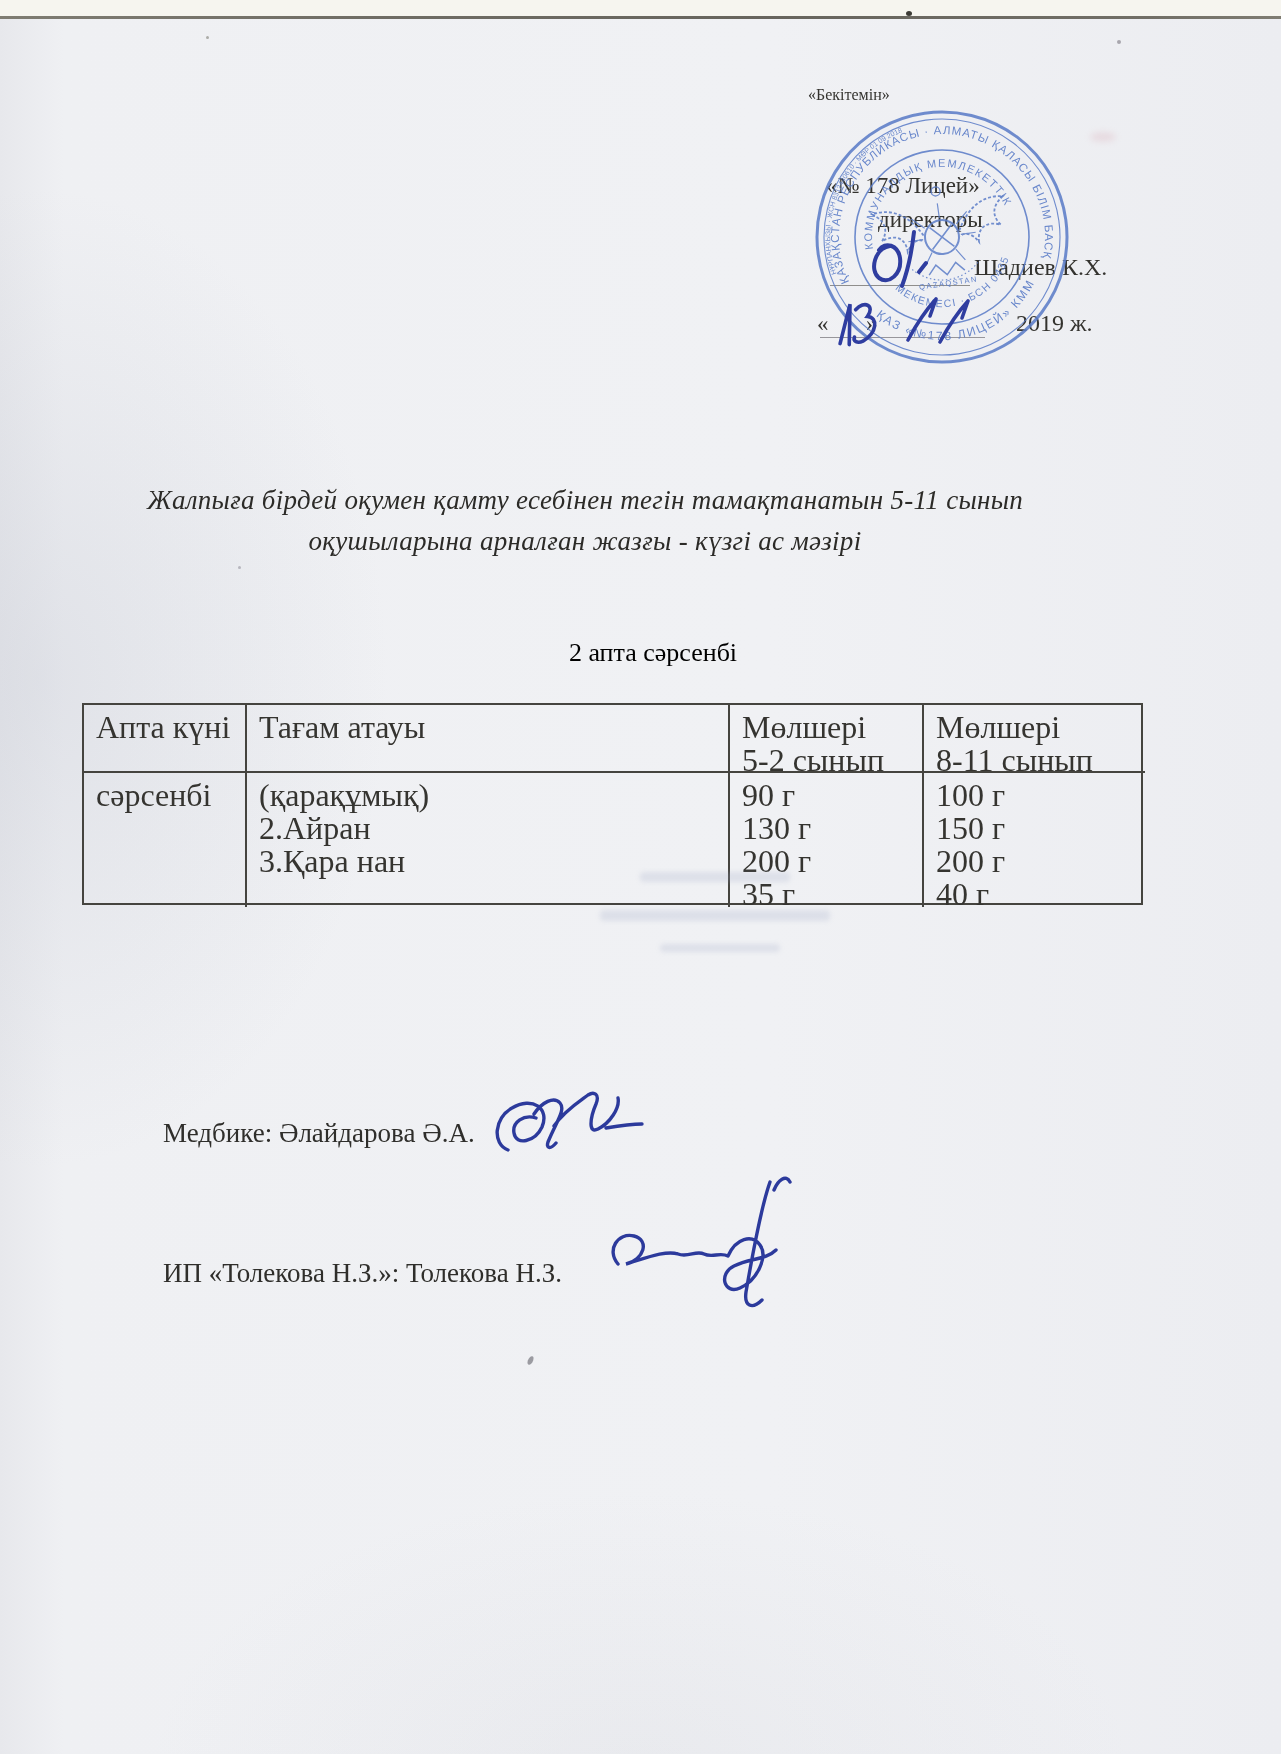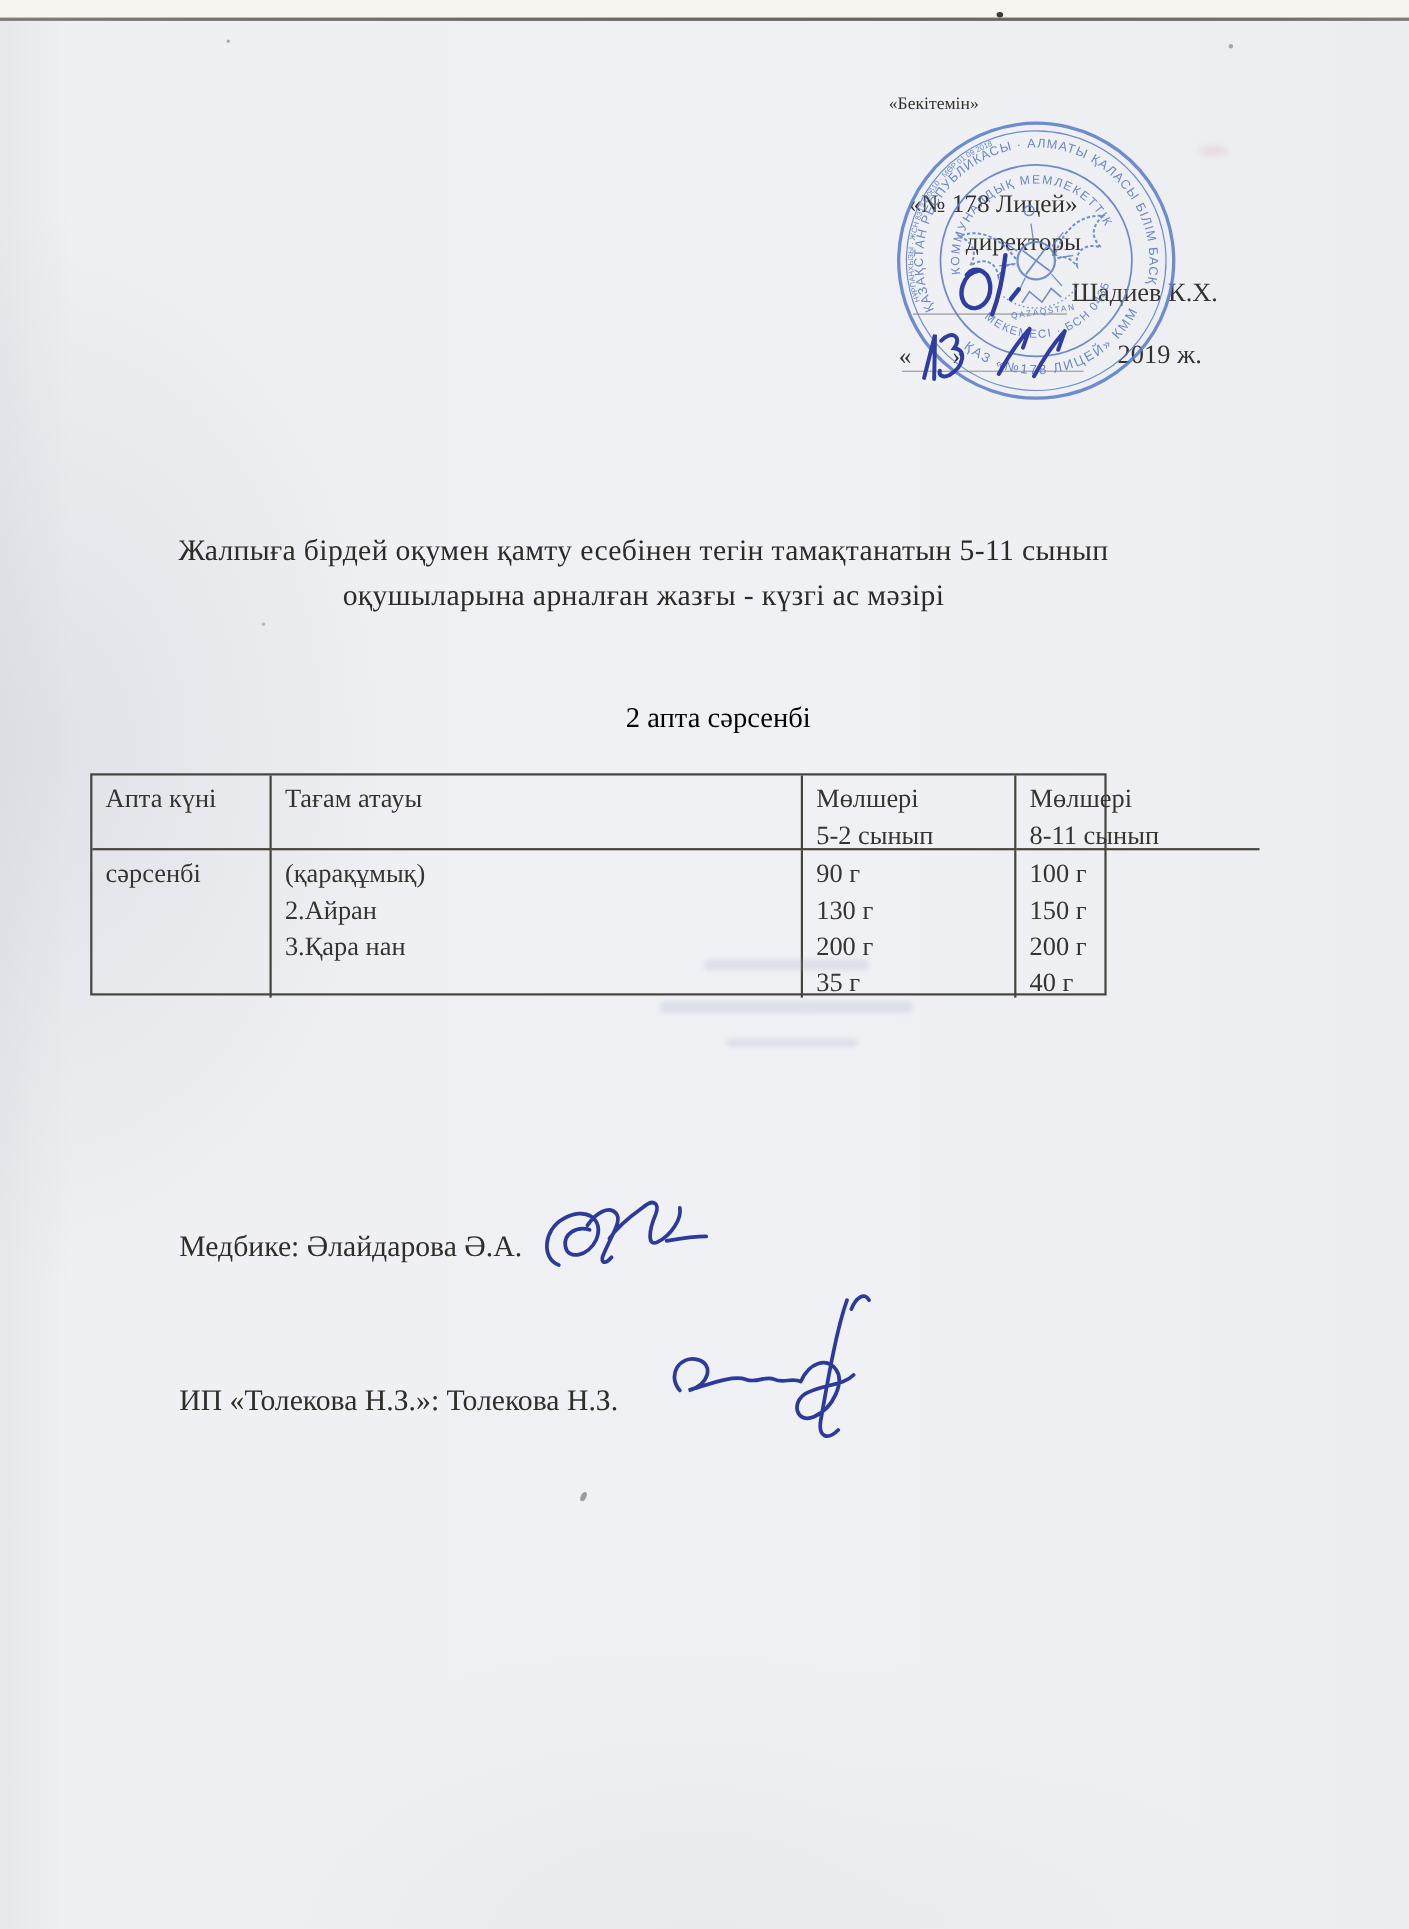--- a/index.html
+++ b/index.html
@@ -14,27 +14,27 @@
       radial-gradient(ellipse 500px 700px at 3% 38%, rgba(190,194,206,.30), transparent 70%),
       radial-gradient(ellipse 700px 400px at 50% 101%, rgba(200,202,210,.18), transparent 70%),
       linear-gradient(90deg, #e7e8ec 0%, #eff0f3 5%, #f0f1f4 60%, #ecedf1 100%);
   }
   .topstrip{position:absolute;left:0;top:0;width:1281px;height:17px;background:#f6f5ef;}
   .scanline{position:absolute;left:0;top:16px;width:1281px;height:3px;
     background:linear-gradient(90deg,#6a675c 0%,#57544b 30%,#4e4b43 60%,#5a574e 90%,#6a675c 100%);
     opacity:.85;}
   .txt{position:absolute;color:#34332f;white-space:nowrap;}
   .doc-title{position:absolute;left:85px;width:1000px;top:480px;text-align:center;
-    font-size:27px;line-height:41px;color:#2c2b28;letter-spacing:.3px;}
+    font-size:27px;line-height:41px;color:#2c2b28;letter-spacing:.3px;font-style:italic;}
   .subtitle{position:absolute;left:403px;width:500px;top:638px;text-align:center;
     font-size:26px;color:#000000;}
   
-  .menu{position:absolute;left:82px;top:703px;width:924px;height:202px;
+  .menu{position:absolute;left:82px;top:703px;width:1061px;height:202px;
     display:grid;grid-template-columns:163px 483px 194px 221px;grid-template-rows:68px 134px;
-    border:2px solid #45443f;box-sizing:border-box;font-size:24px;color:#353430;}
+    border:2px solid #45443f;box-sizing:border-box;font-size:32px;color:#353430;}
   .menu>div{box-sizing:border-box;padding:6px 4px 0 12px;line-height:33px;}
   .bR{border-right:2px solid #45443f;}
   .bB{border-bottom:2px solid #45443f;}
   
   svg{position:absolute;overflow:visible;}
   .uline{position:absolute;border-top:1.6px solid #8f8e8c;height:0;}
   .faint{position:absolute;background:#9aa4c2;opacity:.22;filter:blur(2.5px);border-radius:4px;}
   .speck{position:absolute;border-radius:50%;}
   .footline{font-size:27px;color:#2f2e2b;}
 </style>

